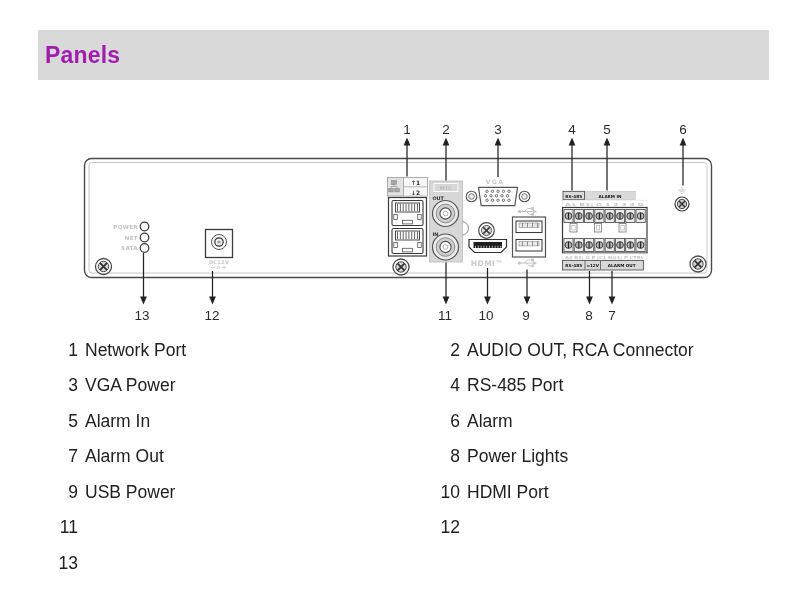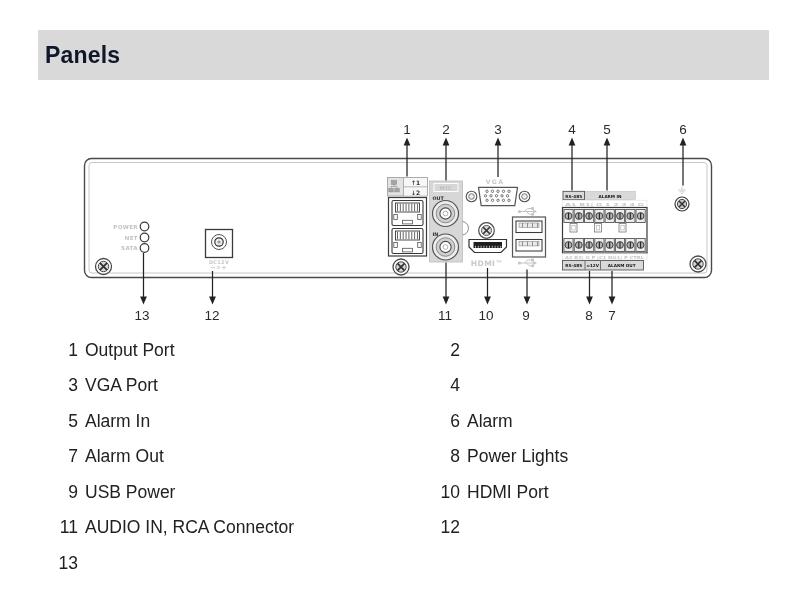--- a/index.html
+++ b/index.html
@@ -1,20 +1,20 @@
 <!DOCTYPE html>
 <html><head>
 <meta charset="utf-8">
 <style>
   html,body{margin:0;padding:0;background:#fff;}
   .page{position:relative;width:786px;height:605px;background:#fff;overflow:hidden;
         font-family:"Liberation Sans",sans-serif;}
   .hdr{position:absolute;left:38px;top:30px;width:731px;height:50px;background:#d9d9d9;}
   .hdr span{display:block;padding-left:7px;line-height:50px;font-size:23px;font-weight:bold;
-        color:#0f172a;letter-spacing:0.2px;}
+        color:#a21caf;letter-spacing:0.2px;}
   .diagram-svg{position:absolute;left:0;top:0;}
   svg text{font-family:"DejaVu Sans","Liberation Sans",sans-serif;}
   .co{font-size:13.5px;fill:#2a2a2a;text-anchor:middle;font-family:"Liberation Sans",sans-serif;}
   .cl{stroke:#222;stroke-width:1.25;}
   .ah{fill:#222;}
   .t-ind{font-size:5.5px;font-weight:bold;fill:#c2c2c2;text-anchor:end;letter-spacing:0.4px;}
   .t-dc{font-size:5px;font-weight:bold;fill:#c8c8c8;text-anchor:middle;letter-spacing:0.3px;}
   .t-net{font-size:6px;font-weight:bold;fill:#333;text-anchor:middle;}
   .t-mic{font-size:5px;font-weight:bold;fill:#bdbdbd;text-anchor:middle;letter-spacing:0.6px;}
   .t-io{font-size:4.8px;font-weight:bold;fill:#2a2a2a;}
@@ -297,31 +297,33 @@
     <g>
       <line class="cl" x1="612" y1="271" x2="612" y2="297"></line>
         <use href="#ahD" x="612" y="304.5"></use>
       <text class="co" x="612" y="320">7</text>
     </g>
   </svg>
 
   <div>
     <div class="li" style="left:54px;top:340px">
       <span class="n">1</span>
-      <span class="l">Output Port</span>
+      <span class="l">Network Port</span>
     </div>
     <div class="li" style="left:436px;top:340px">
       <span class="n">2</span>
+      <span class="l">AUDIO OUT, RCA Connector</span>
     </div>
     <div class="li" style="left:54px;top:375px">
       <span class="n">3</span>
-      <span class="l">VGA Port</span>
+      <span class="l">VGA Power</span>
     </div>
     <div class="li" style="left:436px;top:375px">
       <span class="n">4</span>
+      <span class="l">RS-485 Port</span>
     </div>
     <div class="li" style="left:54px;top:411px">
       <span class="n">5</span>
       <span class="l">Alarm In</span>
     </div>
     <div class="li" style="left:436px;top:411px">
       <span class="n">6</span>
       <span class="l">Alarm</span>
     </div>
     <div class="li" style="left:54px;top:446px">
@@ -335,21 +337,20 @@
     <div class="li" style="left:54px;top:482px">
       <span class="n">9</span>
       <span class="l">USB Power</span>
     </div>
     <div class="li" style="left:436px;top:482px">
       <span class="n">10</span>
       <span class="l">HDMI Port</span>
     </div>
     <div class="li" style="left:54px;top:517px">
       <span class="n">11</span>
-      <span class="l">AUDIO IN, RCA Connector</span>
     </div>
     <div class="li" style="left:436px;top:517px">
       <span class="n">12</span>
     </div>
     <div class="li" style="left:54px;top:553px">
       <span class="n">13</span>
     </div>
   </div>
 
 </div>

